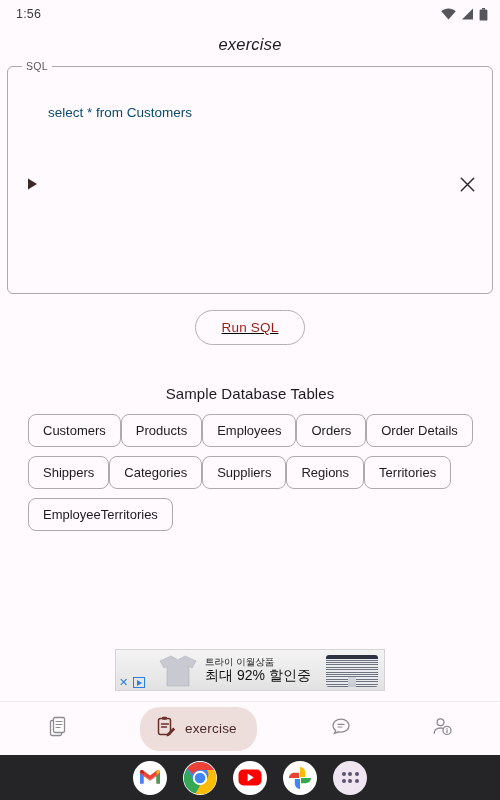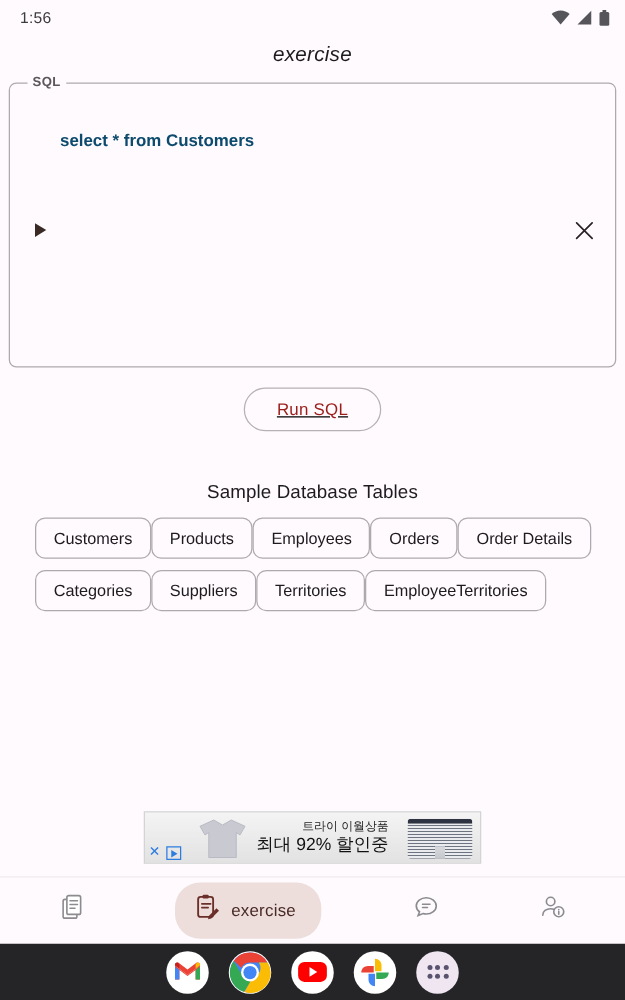--- a/index.html
+++ b/index.html
@@ -29,21 +29,21 @@
 
   
   .app-title {
     flex: 0 0 32px;
     display: flex; align-items: center; justify-content: center;
     font-size: 16.5px; font-style: italic; color: #1d1b20;
     letter-spacing: .2px;
   }
 
   
-  .sql-wrap { padding: 6px 7px 0 7px; font-weight: bold; }
+  .sql-wrap { padding: 6px 7px 0 7px; }
   .sql-field {
     position: relative;
     height: 228px;
     border: 1px solid #AEA9AE;
     border-radius: 6px;
     background: transparent;
   }
   .sql-legend {
     position: absolute;
     top: -7px; left: 14px;
@@ -134,21 +134,21 @@
     width: 52px; height: 32px;
     border-radius: 3px;
     background:
       repeating-linear-gradient(0deg,#6d7480 0px,#6d7480 1px,#e9ebef 1px,#e9ebef 2.4px);
     border-top: 4px solid #2d3340;
   }
   .ad-shorts::after{
     content:"";position:absolute;left:50%;bottom:0;width:8px;height:10px;
     background:linear-gradient(180deg,#d8dade,#c4c7cc);transform:translateX(-50%);
   }
-  .ad-text { text-align: right; padding-left: 16px; }
+  .ad-text { text-align: left; padding-left: 16px; }
   .ad-line1 { font-size: 9.5px; color: #222; line-height: 1.1; }
   .ad-line2 { font-size: 14px; font-weight: normal; color: #111; line-height: 1.15; }
   .ad-x {
     position: absolute; left: 3px; bottom: 2px;
     font-size: 11px; color: #2d7de0; line-height: 1;
   }
   .ad-play {
     position: absolute; left: 17px; bottom: 2px;
     width: 12px; height: 11px;
     border: 1px solid #2d7de0;
@@ -252,22 +252,24 @@
     <button class="run-btn">Run SQL</button>
   </div>
 
   <div class="section-title">Sample Database Tables</div>
   <div class="chips" id="chips">
       <button class="chip">Customers</button>
       <button class="chip">Products</button>
       <button class="chip">Employees</button>
       <button class="chip">Orders</button>
       <button class="chip">Order Details</button>
+      <button class="chip">Shippers</button>
       <button class="chip">Categories</button>
       <button class="chip">Suppliers</button>
+      <button class="chip">Regions</button>
       <button class="chip">Territories</button>
       <button class="chip">EmployeeTerritories</button>
     </div>
 
   <div class="spacer"></div>
 
   <div class="ad-row">
     <div class="ad">
       <svg class="ad-shirt" viewBox="0 0 40 34">
         <path d="M13 2 L20 6 L27 2 L38 7 L34 14 L31 12 L31 32 L9 32 L9 12 L6 14 L2 7 Z" fill="#c9c9d2" stroke="#b6b6c0" stroke-width="0.7"></path>

